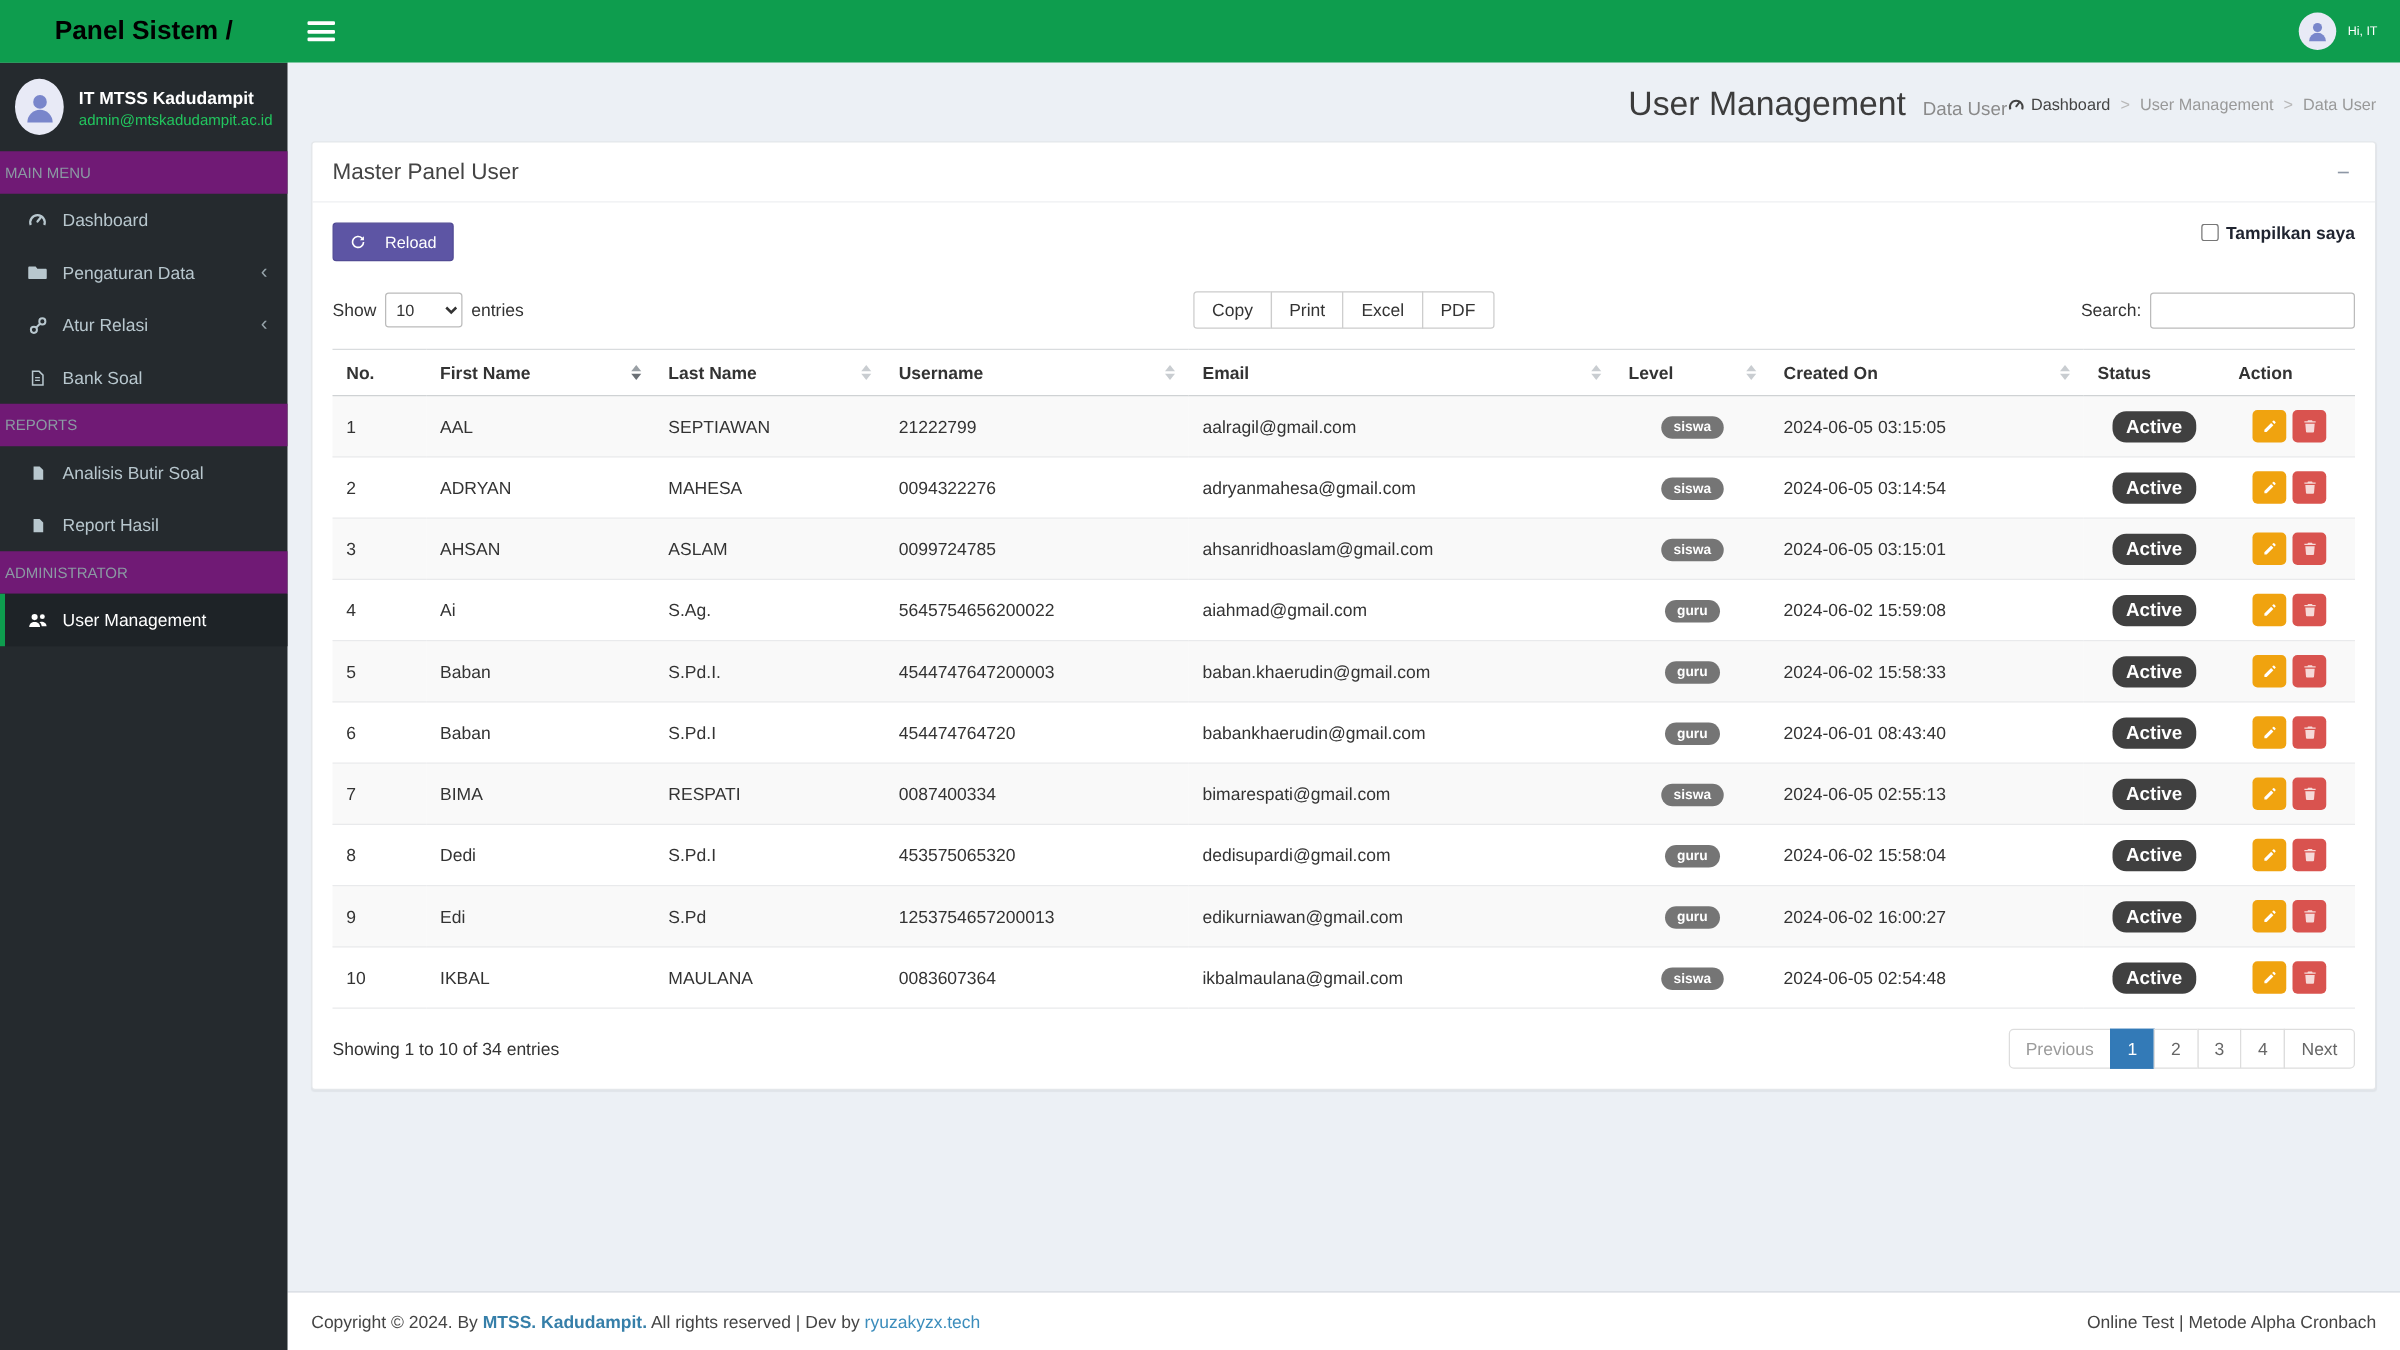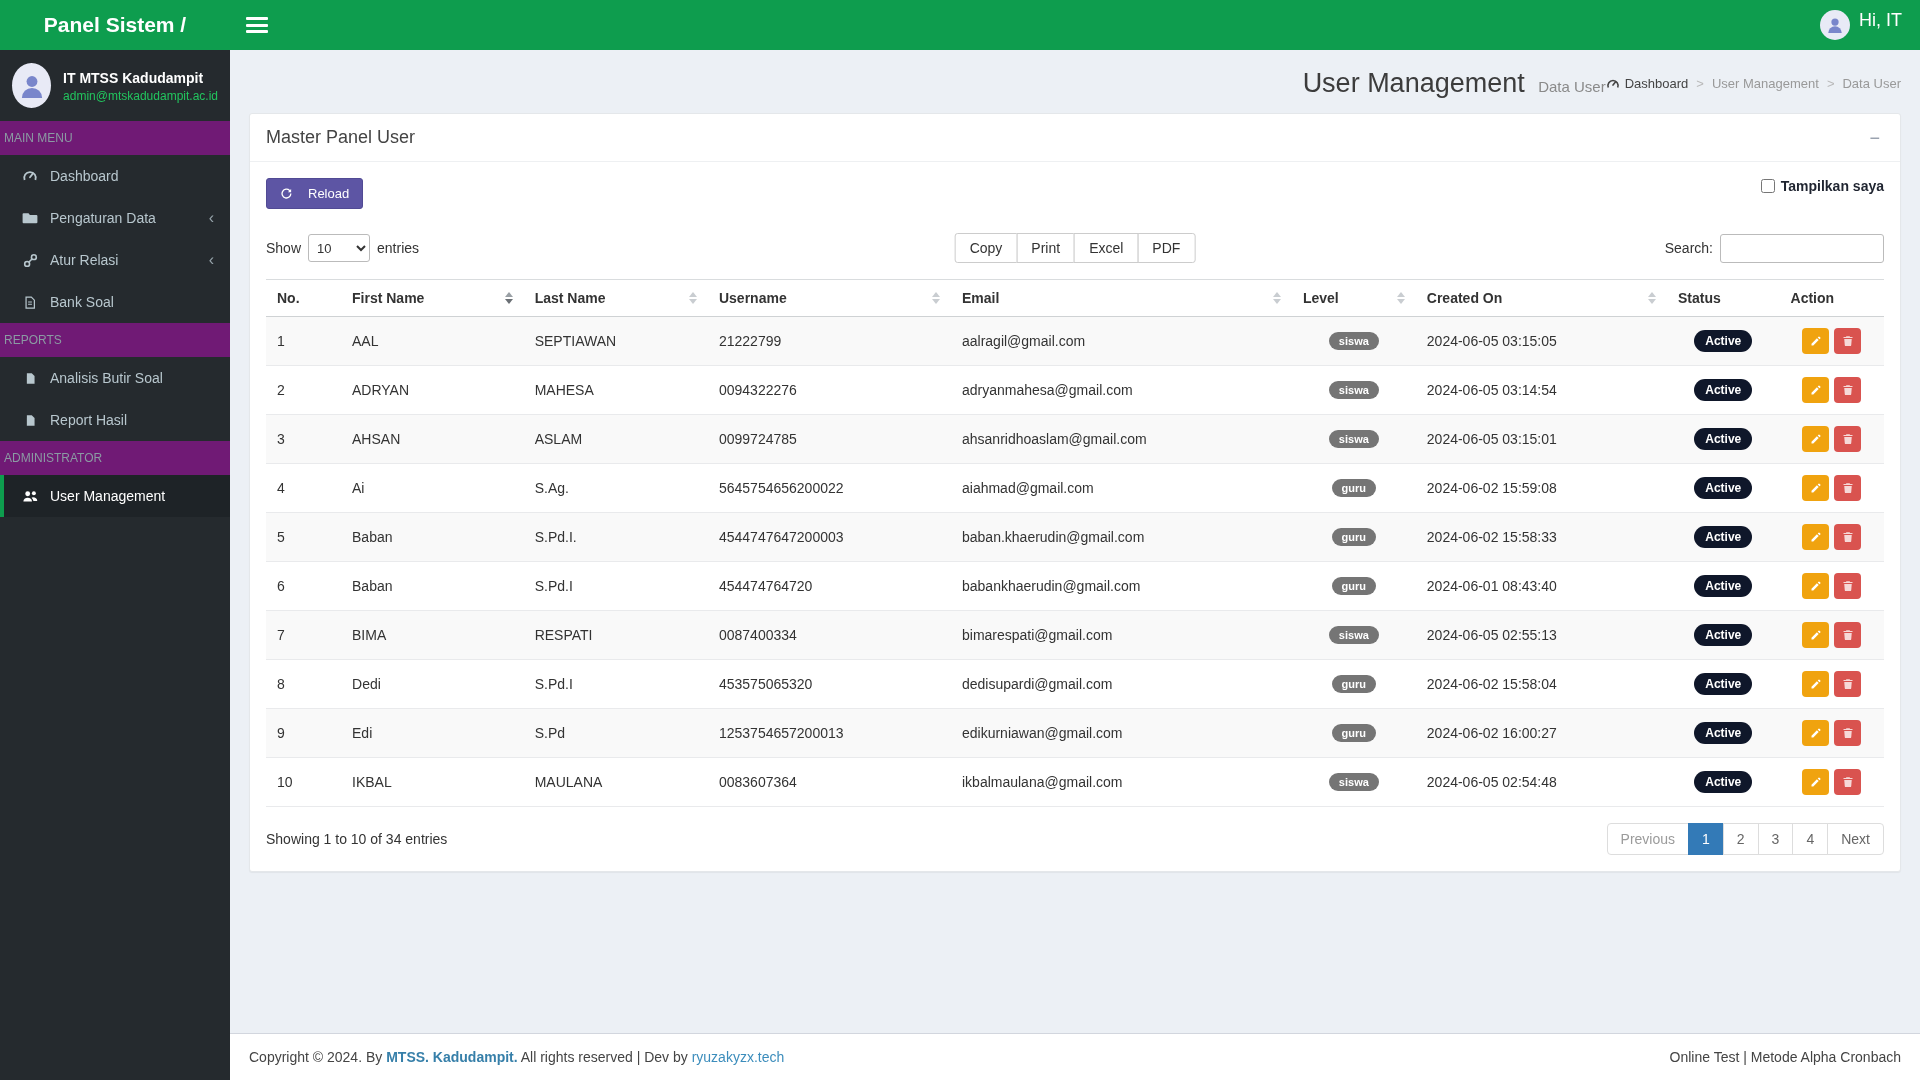--- a/index.html
+++ b/index.html
@@ -5,25 +5,25 @@
   * { box-sizing: border-box; }
   html,body { margin:0; padding:0; }
   body {
     width:1920px; height:1080px; position:relative; overflow:hidden;
     font-family:"Liberation Sans", sans-serif; background:#ecf0f5; color:#333;
   }
 
   
   .navbar { position:absolute; top:0; left:0; right:0; height:50px; background:#0e9d4e; display:flex; z-index:5; }
   .brand { width:230px; height:50px; display:flex; align-items:center; justify-content:center;
-           color:#ffffff; font-size:21px; font-weight:bold; background:#0e9d4e; }
+           color:#000000; font-size:21px; font-weight:bold; background:#0e9d4e; }
   .nav-rest { flex:1; display:flex; align-items:center; justify-content:space-between; padding:0 18px 0 16px; }
   .hamburger { width:22px; height:16px; display:flex; flex-direction:column; justify-content:space-between; cursor:pointer; }
   .hamburger div { height:3px; background:#fff; border-radius:1px; }
-  .nav-user { display:flex; gap:9px; color:#fff; font-size:18px; }
+  .nav-user { display:flex; align-items:center; gap:9px; color:#fff; font-size:10px; }
   .avatar-circle { border-radius:50%; background:#e8eaf6; display:flex; align-items:center; justify-content:center; overflow:hidden; }
   .avatar-sm { width:30px; height:30px; }
   .avatar-lg { width:45px; height:45px; }
 
   
   .sidebar { position:absolute; top:50px; left:0; bottom:0; width:230px; background:#252a2e; z-index:4; }
   .user-panel { display:flex; align-items:center; gap:12px; padding:13px 12px; }
   .user-panel .name { color:#fff; font-size:14px; font-weight:bold; line-height:1.5; }
   .user-panel .email { color:#22c55e; font-size:12px; }
   .menu-header { background:#701a75; color:#8b9aa3; font-size:12px; padding:10px 4px; }
@@ -71,21 +71,21 @@
   .data-table tbody tr:last-child td { border-bottom:1px solid #e9eaec; }
   .th-inner { display:flex; align-items:center; justify-content:space-between; gap:6px; }
   .sort-icon { display:inline-flex; flex-direction:column; gap:2px; }
   .sort-icon i { display:block; width:0; height:0; border-left:4px solid transparent; border-right:4px solid transparent; }
   .sort-icon .up { border-bottom:5px solid #c9cdd1; }
   .sort-icon .dn { border-top:5px solid #c9cdd1; }
   .sort-icon.sorted .dn { border-top-color:#6b7075; }
   .sort-icon.sorted .up { border-bottom-color:#9aa0a5; }
   .col-center { text-align:center; }
   .badge-level { display:inline-block; background:#757575; color:#fff; font-size:11px; font-weight:bold; padding:3px 10px; border-radius:10px; }
-  .badge-status { display:inline-block; background:#0f172a; color:#fff; font-size:12px; font-weight:bold; padding:4px 11px; border-radius:11px; }
+  .badge-status { display:inline-block; background:#404040; color:#fff; font-size:15px; font-weight:bold; padding:4px 11px; border-radius:11px; }
   .action-btns { display:inline-flex; gap:5px; }
   .icon-btn { width:27px; height:26px; border:none; border-radius:4px; display:inline-flex; align-items:center; justify-content:center; cursor:pointer; }
   .icon-btn.edit { background:#f0a30f; }
   .icon-btn.del { background:#d9534f; }
 
   .table-footer { display:flex; align-items:center; justify-content:space-between; margin-top:16px; }
   .dt-info { font-size:14px; color:#333; }
   .pagination { display:inline-flex; font-size:14px; }
   .page-btn { border:1px solid #ddd; background:#fff; color:#666; padding:7px 13px; margin-left:-1px; cursor:pointer; text-decoration:none; }
   .page-btn.prev { color:#9b9b9b; border-radius:4px 0 0 4px; margin-left:0; }

